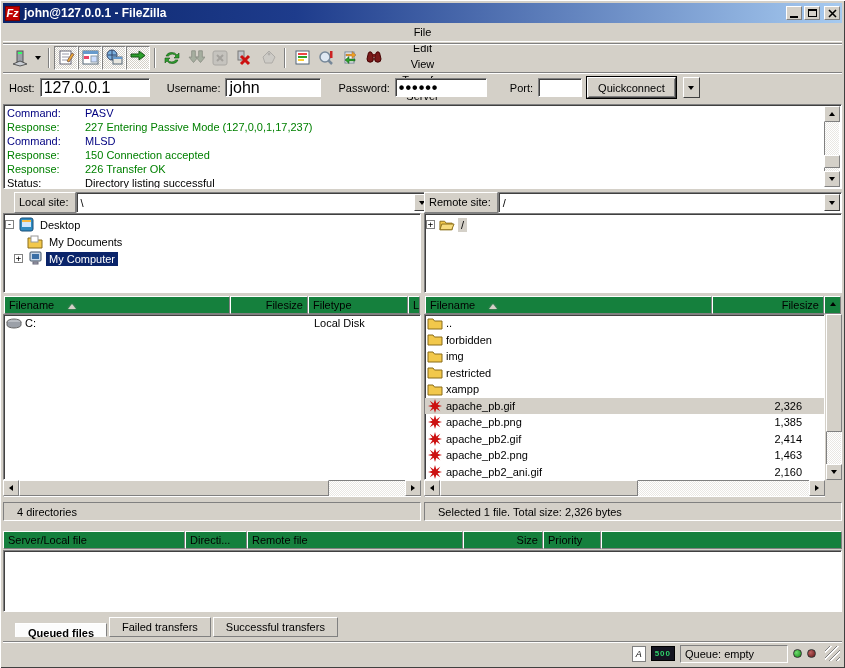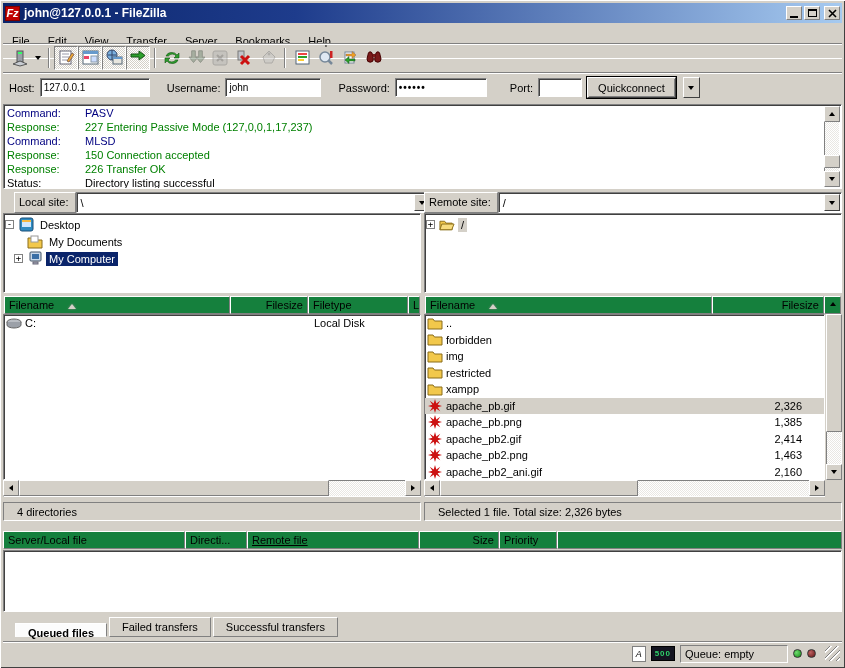--- a/index.html
+++ b/index.html
@@ -19,32 +19,32 @@
   
   #titlebar{position:absolute;left:3px;top:3px;width:839px;height:20px;display:flex;align-items:center;
             background:linear-gradient(90deg,#0a246a 0%,#1e3c8c 35%,#a6caf0 100%);padding:0 2px;}
   #appicon{width:15px;height:15px;background:#c00000;color:#fff;font-weight:bold;font-style:italic;font-size:11px;
            display:flex;align-items:center;justify-content:center;margin-right:4px;border:1px solid #7a0000;}
   #title{color:#fff;font-weight:bold;font-size:12px;flex:1;white-space:nowrap;}
   .capbtn{width:16px;height:14px;background:#d4d0c8;margin-left:2px;display:flex;align-items:center;justify-content:center;position:relative;}
   .glyph-min{width:8px;height:2px;background:#000;margin-top:7px;}
   .glyph-max{width:9px;height:8px;border:1px solid #000;border-top-width:2px;}
   
-  #menubar{position:absolute;left:3px;top:24px;width:839px;height:35px;display:flex;align-items:center;border-bottom:1px solid #ffffff;}
+  #menubar{position:absolute;left:3px;top:24px;width:839px;height:18px;display:flex;align-items:center;border-bottom:1px solid #ffffff;flex-direction:column;}
   .menuitem{padding:2px 9px;}
   
   #toolbar{position:absolute;left:3px;top:43px;width:839px;height:28px;display:flex;align-items:center;border-top:1px solid #808080;box-shadow:0 1px 0 #fff inset;padding-left:4px;}
   .tbtn{width:24px;height:24px;display:flex;align-items:center;justify-content:center;}
   .tbtn.pressed{border:1px solid;border-color:#808080 #fff #fff #808080;}
   .tarrow{width:13px;height:24px;display:flex;align-items:center;justify-content:center;}
   .tsep{width:2px;height:20px;border-left:1px solid #808080;border-right:1px solid #ffffff;margin:0 4px;}
   .dim{opacity:.45;filter:grayscale(80%);}
   
   #qcbar{position:absolute;left:3px;top:72px;width:839px;height:30px;display:flex;align-items:center;border-top:1px solid #808080;box-shadow:0 1px 0 #fff inset;padding-left:6px;gap:5px;}
-  .field{height:19px;background:#fff;border:1px solid;border-color:#808080 #fff #fff #808080;box-shadow:inset 1px 1px 0 #404040;padding:2px 3px;font-size:10px;outline:none;}
+  .field{height:19px;background:#fff;border:1px solid;border-color:#808080 #fff #fff #808080;box-shadow:inset 1px 1px 0 #404040;padding:2px 3px;font-size:16px;outline:none;}
   #qcbtn{height:21px;padding:2px 10px;background:#d4d0c8;border:1px solid;border-color:#fff #404040 #404040 #fff;box-shadow:inset 1px 1px 0 #d4d0c8,inset -1px -1px 0 #808080;outline:1px solid #000;font-size:11px;}
   #qcdrop{width:17px;height:21px;background:#d4d0c8;border:1px solid;border-color:#fff #404040 #404040 #fff;display:flex;align-items:center;justify-content:center;margin-left:2px;}
   
   #log{position:absolute;left:3px;top:104px;width:839px;height:85px;background:#fff;border:1px solid;border-color:#808080 #fff #fff #808080;box-shadow:inset 1px 1px 0 #404040;padding:1px 3px;line-height:14px;overflow:hidden;}
   .logline .lbl{display:inline-block;width:78px;}
   .log-command{color:#000080;}
   .log-response{color:#008000;}
   .log-status{color:#000;}
   #logscroll{position:absolute;right:5px;top:106px;width:16px;height:81px;}
   
@@ -461,21 +461,21 @@
     <div class="raised1" style="position:absolute;left:15px;top:-1px;width:198px;height:16px;background:#d4d0c8;"></div>
     <div class="sbtn raised1" style="right:-1px;top:-1px;">
         <div class="ar"></div>
       </div>
   </div>
   <div class="statusstrip" style="left:424px;top:502px;width:418px;">Selected 1 file. Total size: 2,326 bytes</div>
 
   <div id="queuehdr">
     <div class="colhdr" style="width:182px;">Server/Local file</div>
     <div class="colhdr" style="width:62px;">Directi...</div>
-    <div class="colhdr" style="width:172px;text-decoration:underline;">Remote file</div>
+    <div class="colhdr" style="width:216px;">Remote file</div>
     <div class="colhdr" style="width:80px;text-align:right;">Size</div>
     <div class="colhdr" style="width:58px;">Priority</div>
     <div class="colhdr" style="flex:1;"></div>
   </div>
   <div id="queuebody"></div>
 
   <div class="tabs">
     <div class="tab active">Queued files</div>
     <div class="tab">Failed transfers</div>
     <div class="tab">Successful transfers</div>

